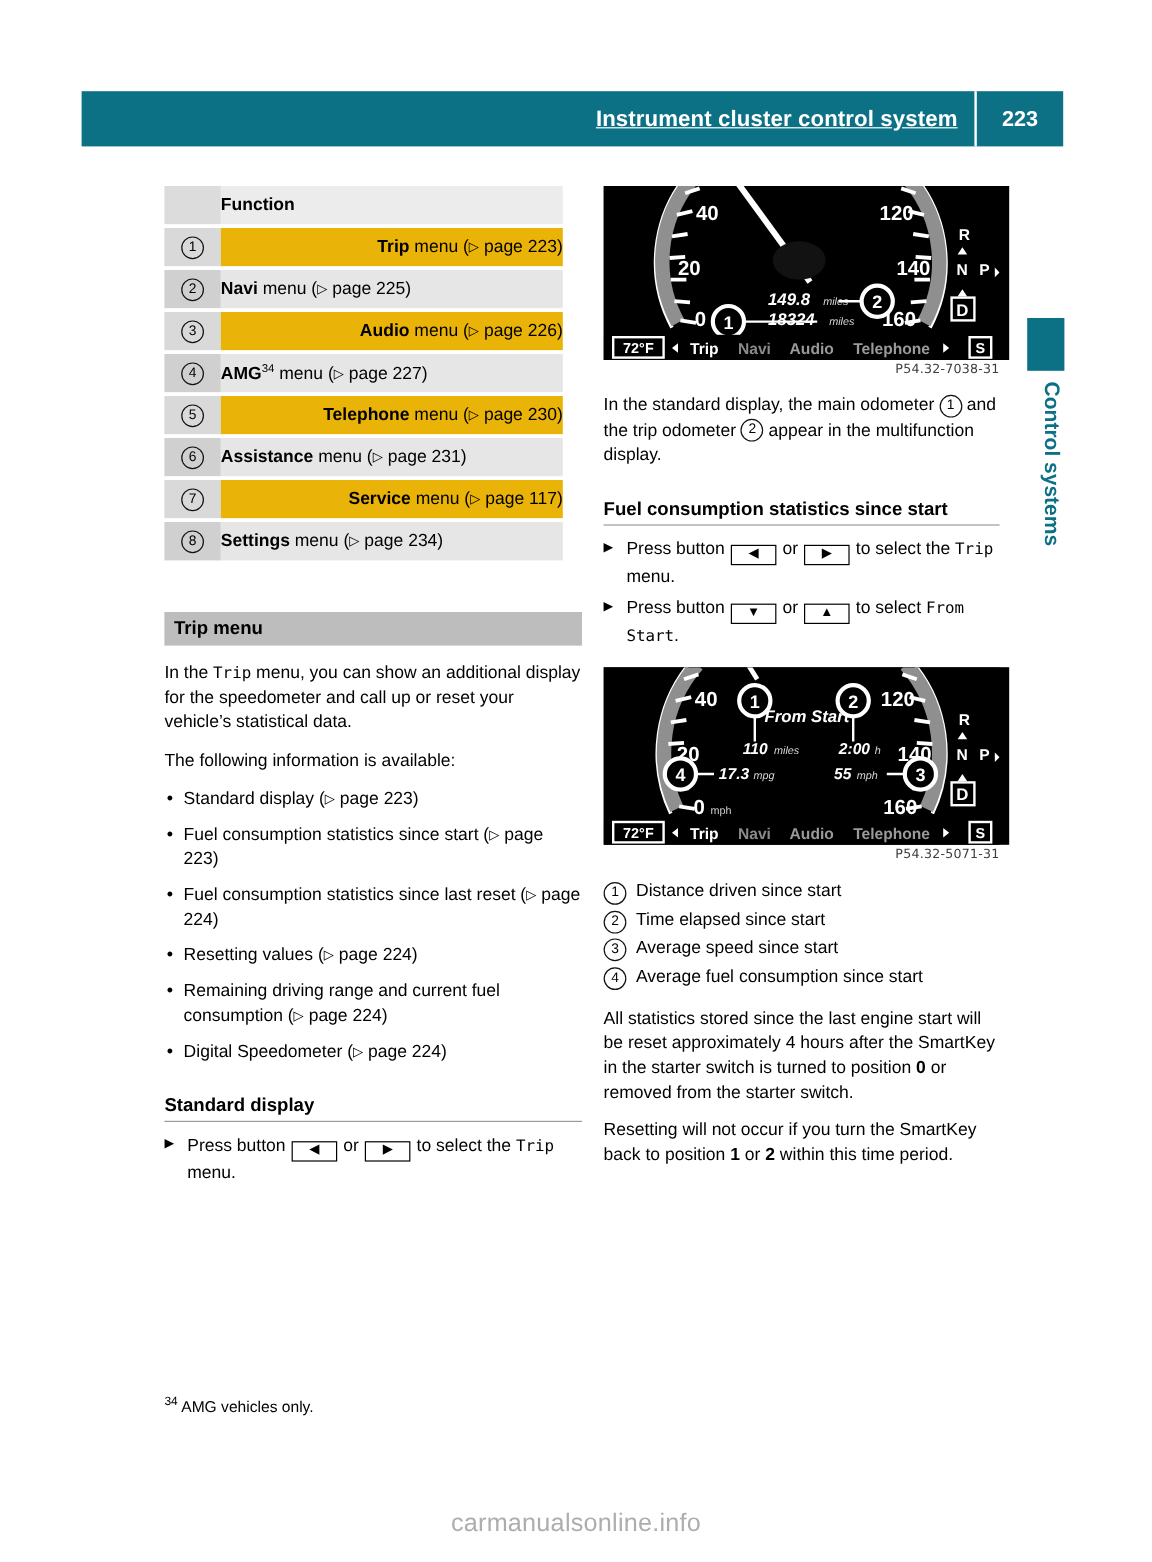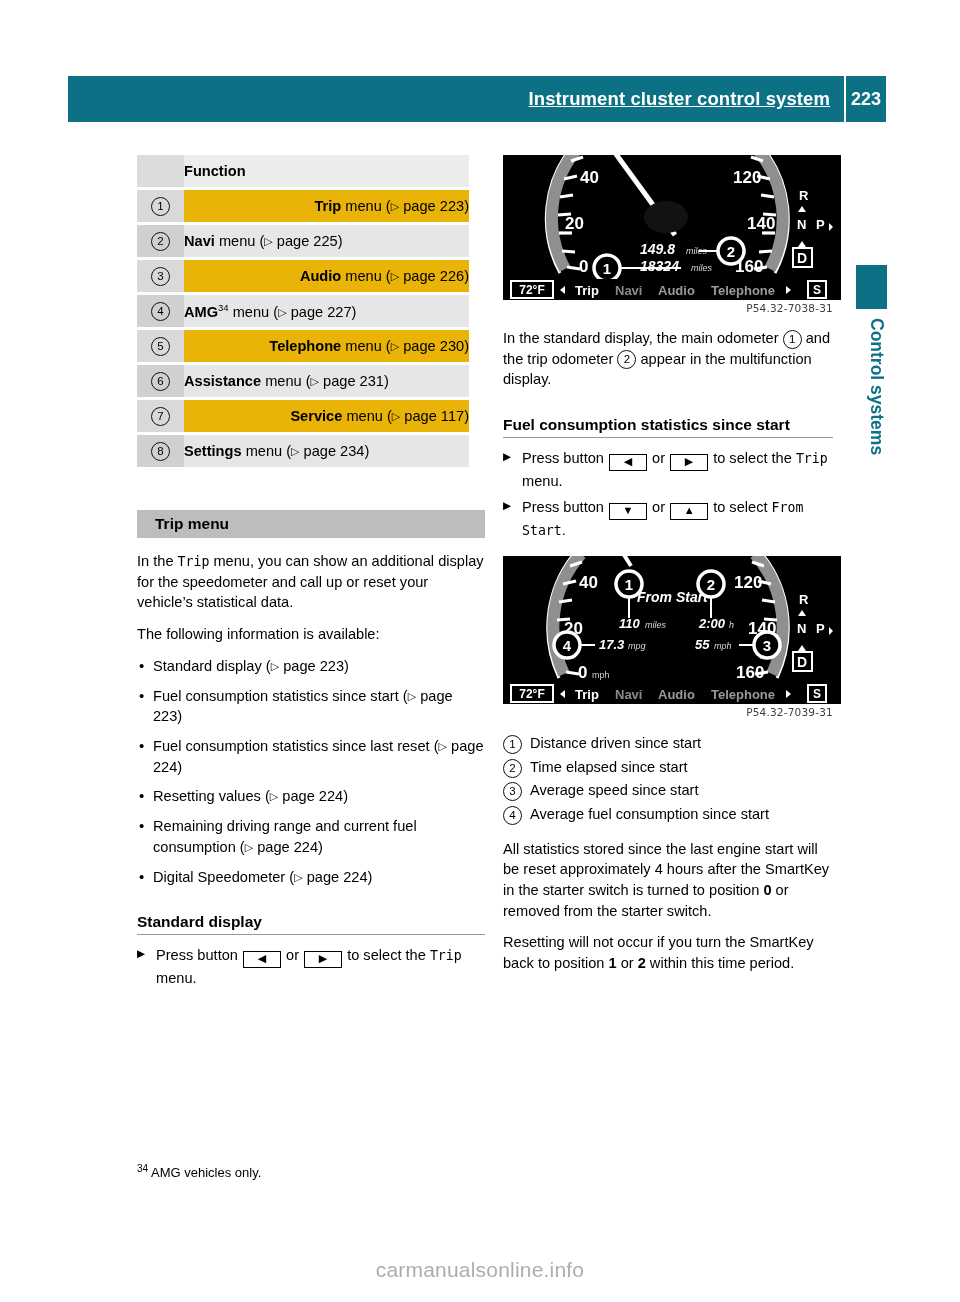--- a/index.html
+++ b/index.html
@@ -36,21 +36,21 @@
     padding-right: 14px;
     white-space: nowrap;
     text-decoration: underline;
   }
   .header-sep {
     width: 2px;
     height: 46px;
     background: #ffffff;
   }
   .header-page {
-    width: 40px;
+    width: 72px;
     text-align: center;
     font-size: 18px;
     font-weight: bold;
     color: #ffffff;
   }
 
   
   .side-tab-block {
     position: absolute;
     left: 856px;
@@ -134,21 +134,21 @@
     font-size: 11px;
     vertical-align: 1px;
     letter-spacing: 0;
   }
 
   
   .sec-bar {
     background: #bdbdbd;
     font-size: 15.5px;
     font-weight: bold;
-    padding: 5px 0 5px 18px;
+    padding: 5px 0 5px 8px;
     margin-top: 43px;
     margin-bottom: 13px;
   }
 
   
   .sub-head {
     font-size: 15.5px;
     font-weight: bold;
     border-bottom: 1.6px solid #9a9a9a;
     padding-bottom: 3px;
@@ -549,21 +549,21 @@
         <polygon points="62,134 62,142 57,138" fill="#ffffff"></polygon>
         <text x="72" y="143" fill="#ffffff" font-family="Liberation Sans, sans-serif" font-size="13" font-weight="bold">Trip</text>
         <text x="112" y="143" fill="#8a8a8a" font-family="Liberation Sans, sans-serif" font-size="13" font-weight="bold">Navi</text>
         <text x="155" y="143" fill="#9a9a9a" font-family="Liberation Sans, sans-serif" font-size="13" font-weight="bold">Audio</text>
         <text x="208" y="143" fill="#9a9a9a" font-family="Liberation Sans, sans-serif" font-size="13" font-weight="bold">Telephone</text>
         <polygon points="283,134 283,142 288,138" fill="#ffffff"></polygon>
         <rect x="305" y="129" width="18" height="17" fill="none" stroke="#ffffff" stroke-width="2"></rect>
         <text x="314" y="142" fill="#ffffff" font-family="Liberation Sans, sans-serif" font-size="12" font-weight="bold" text-anchor="middle">S</text>
       </svg>
     </div>
-    <div class="fig-cap">P54.32-7039-31</div>
+    <div class="fig-cap">P54.32-5071-31</div>
   </div>
 
   <ul class="legend">
     <li><span class="circnum">1</span><span>Distance driven since start</span></li>
     <li><span class="circnum">2</span><span>Time elapsed since start</span></li>
     <li><span class="circnum">3</span><span>Average speed since start</span></li>
     <li><span class="circnum">4</span><span>Average fuel consumption since start</span></li>
   </ul>
 
   <p class="body"><span>All statistics stored since the last engine start will be reset approximately 4 hours after the SmartKey in the starter switch is turned to position </span><span class="b">0</span><span> or removed from the starter switch.</span></p>

